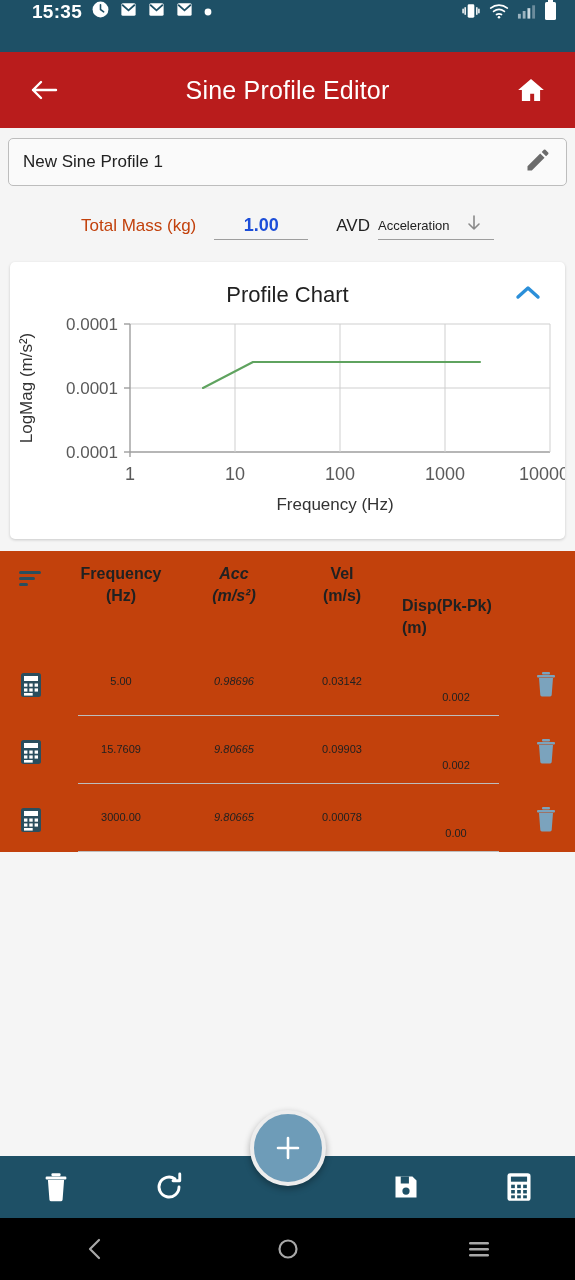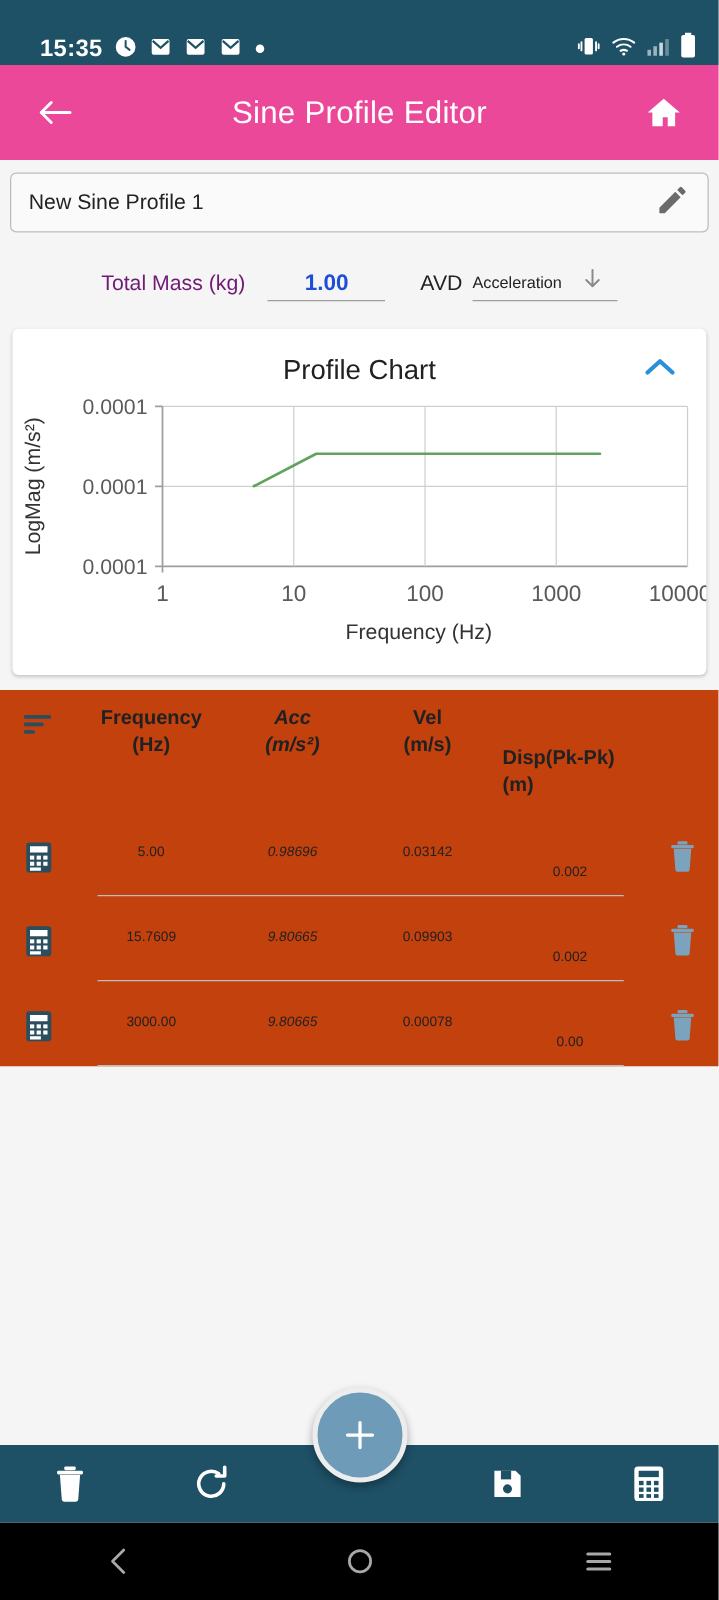--- a/index.html
+++ b/index.html
@@ -7,31 +7,31 @@
     width: 575px; height: 1280px;
     font-family: "Liberation Sans", sans-serif;
     background: #f5f5f5;
     overflow: hidden;
   }
   .screen { position: relative; width: 575px; height: 1280px; display: flex; flex-direction: column; }
 
   
   .statusbar {
     height: 52px; background: #1e5066; color: #ffffff;
-    display: flex; align-items: flex-end; justify-content: space-between;
+    display: flex; align-items: flex-start; justify-content: space-between;
     padding: 0 18px 0 32px; flex: none;
   }
   .sb-left { display: flex; align-items: center; gap: 9px; }
   .sb-time { font-size: 19px; font-weight: bold; letter-spacing: .3px; }
   .sb-right { display: flex; align-items: center; gap: 8px; }
   .ico { display: block; }
 
   
   .appbar {
-    height: 76px; background: #ec4899; color: #fff;
+    height: 76px; background: #b91c1c; color: #fff;
     display: flex; align-items: center; padding: 0 22px; flex: none;
   }
   .appbar-title {
     flex: 1; text-align: center; font-size: 25px; letter-spacing: .2px;
   }
   .appbar-btn { width: 44px; display: flex; align-items: center; justify-content: center; cursor: pointer; }
 
   
   .content { flex: 1; background: #f5f5f5; overflow: hidden; position: relative; }
 
@@ -41,21 +41,21 @@
     border: 1px solid #bdbdbd; border-radius: 5px;
     display: flex; align-items: center; padding: 0 14px;
   }
   .name-value { flex: 1; font-size: 17px; color: #222; }
 
   
   .params {
     display: flex; align-items: flex-end; justify-content: center;
     gap: 0; padding: 28px 0 22px 0;
   }
-  .param-label { font-size: 17px; color: #701a75; padding-bottom: 4px; }
+  .param-label { font-size: 17px; color: #c2410c; padding-bottom: 4px; }
   .underline-field {
     border-bottom: 1.5px solid #9e9e9e; min-width: 92px;
     text-align: center; padding-bottom: 3px; font-size: 18px; color: #1d4ed8; font-weight: bold;
   }
   .mass-field { margin-left: 18px; margin-right: 28px; min-width: 94px; }
   .avd-label { font-size: 17px; color: #222; padding-bottom: 4px; margin-right: 8px; }
   .avd-field {
     display: flex; align-items: center; gap: 16px; min-width: 116px;
     border-bottom: 1.5px solid #9e9e9e; padding-bottom: 3px;
   }

